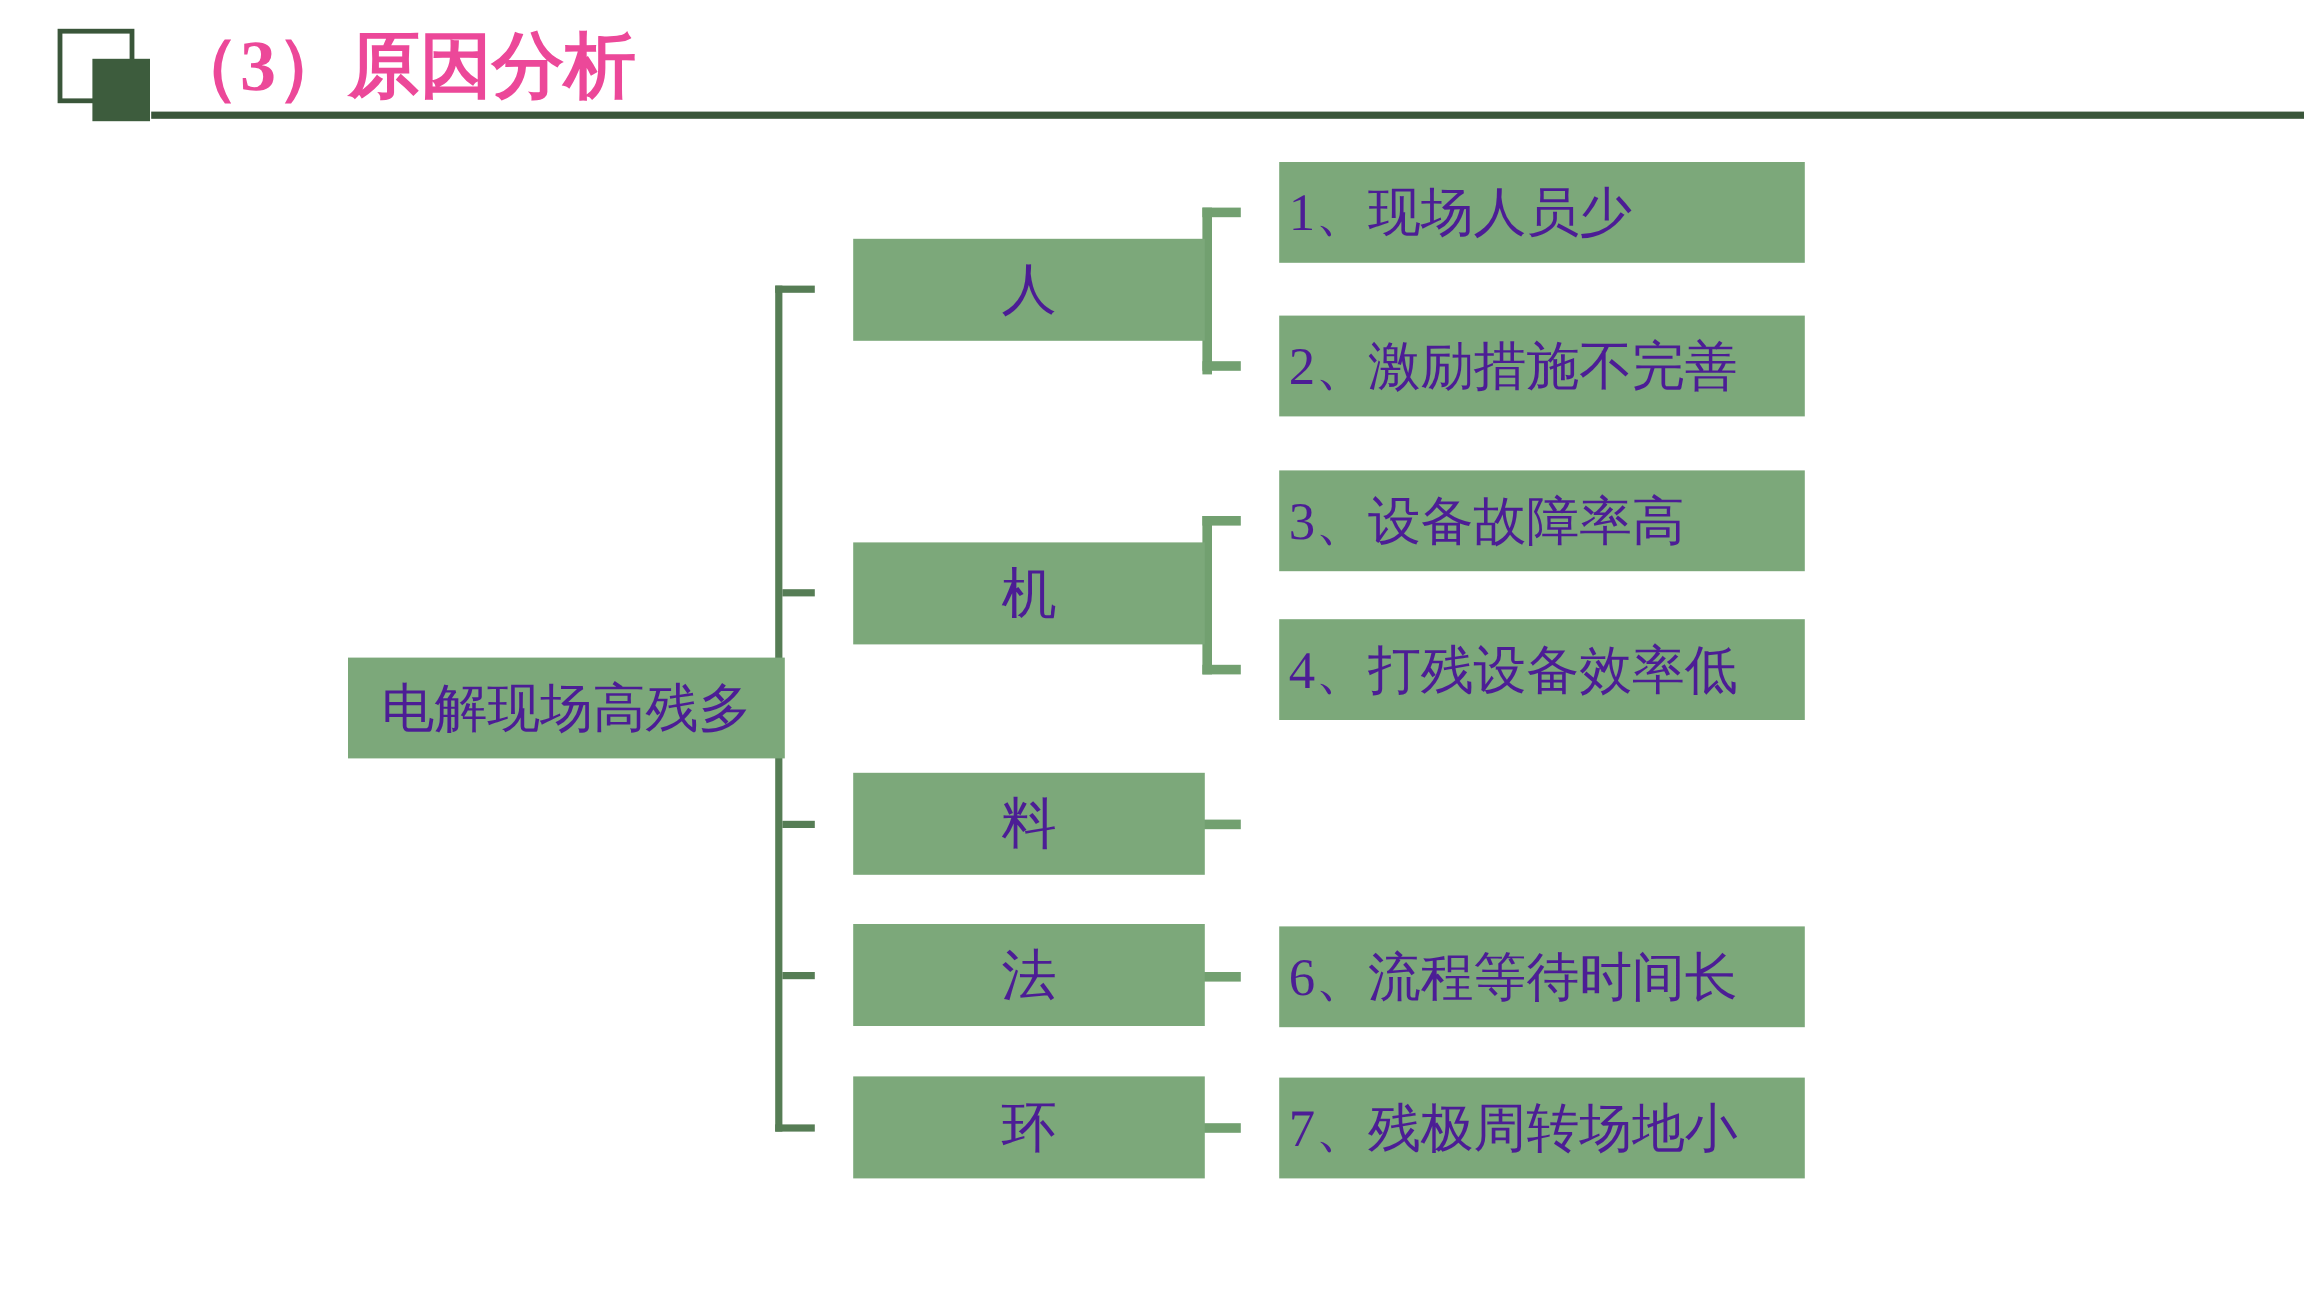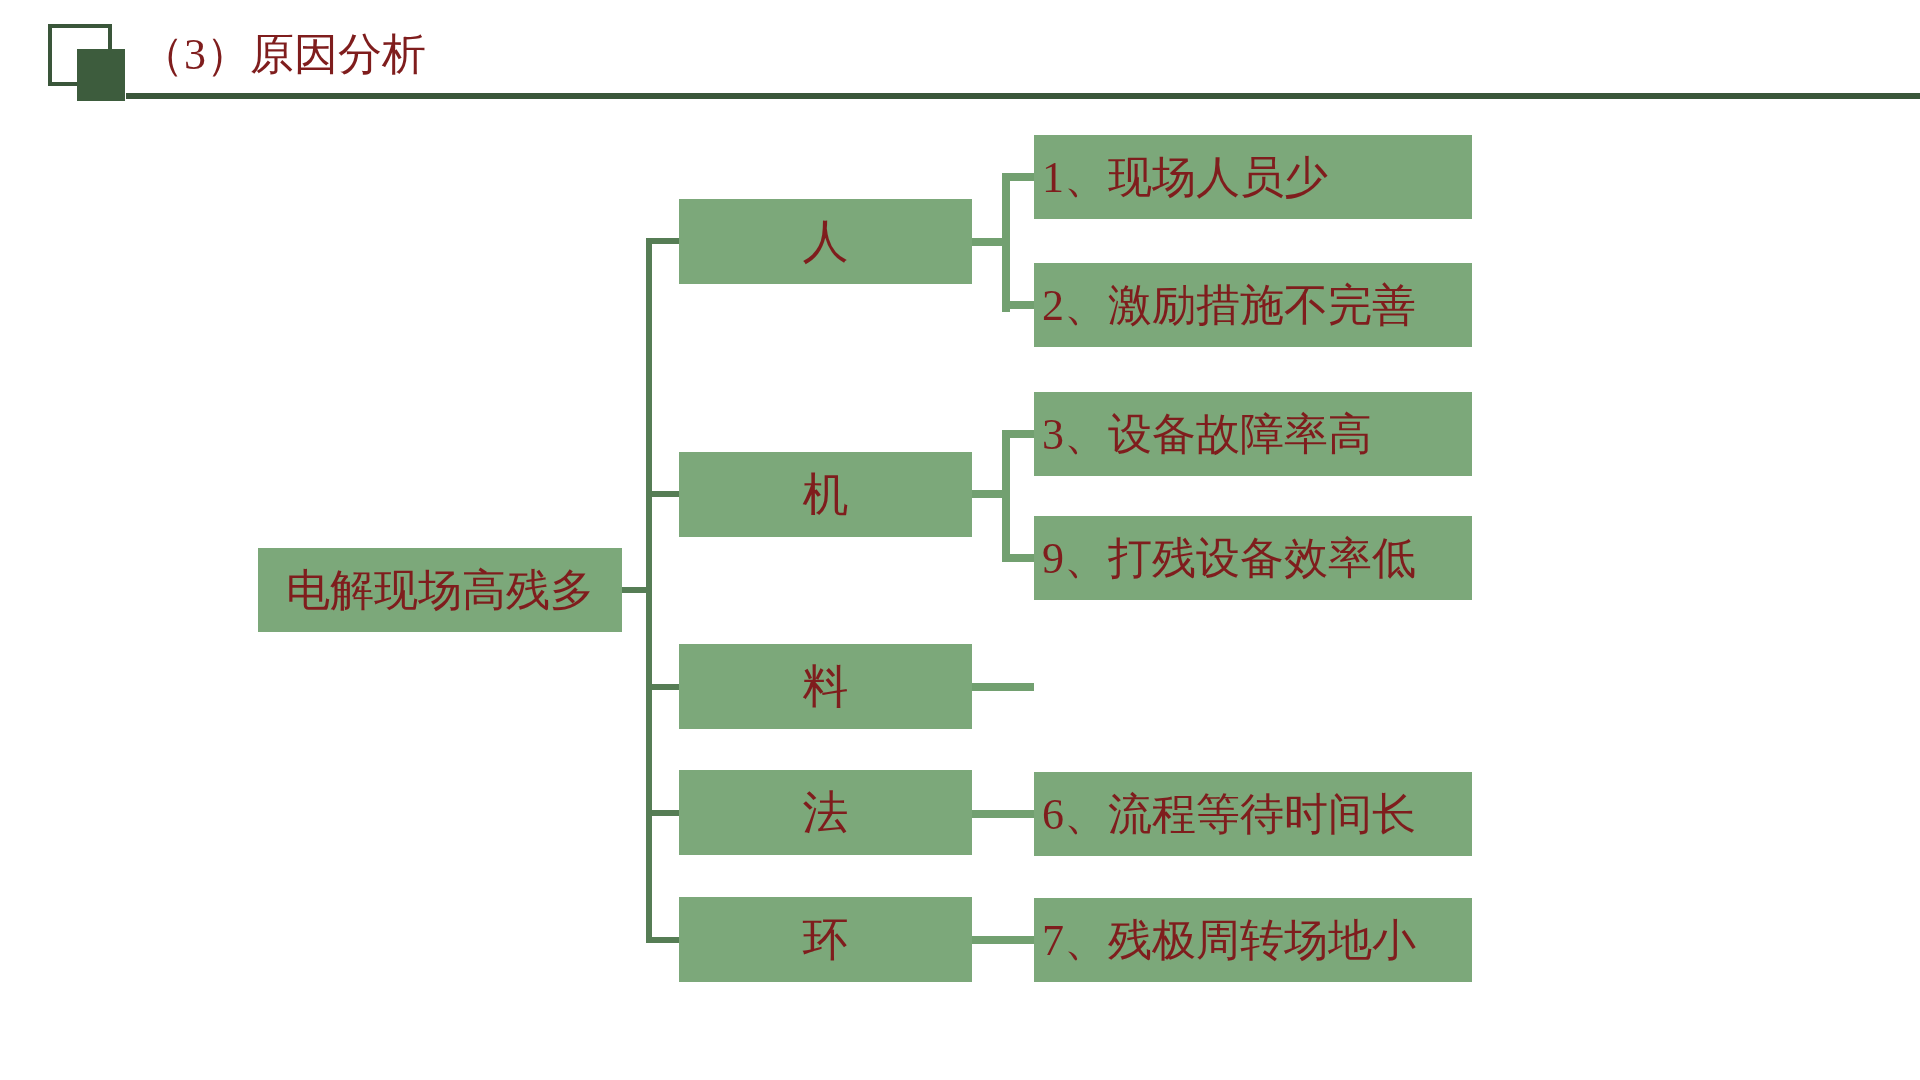--- a/index.html
+++ b/index.html
@@ -30,41 +30,42 @@
     position: absolute;
     left: 77px; top: 49px;
     width: 48px; height: 52px;
     background: #3D5C3D;
   }
   .page-title {
     position: absolute;
     left: 140px; top: 18px;
     height: 74px;
     line-height: 74px;
-    font-size: 44px;
-    font-weight: normal;
-    color: #7f1d1d;
+    font-size: 60px;
+    font-weight: bold;
+    color: #ec4899;
     white-space: nowrap;
   }
   .title-underline {
     position: absolute;
     left: 126px; top: 93px;
     width: 1794px; height: 6px;
     background: #3A563A;
   }
 
   
   .node {
     position: absolute;
     background: #7CA87A;
-    color: #7f1d1d;
+    color: #4c1d95;
     display: flex;
     align-items: center;
     box-sizing: border-box;
     white-space: nowrap;
+    margin-left: 32px;
   }
   .node.center { justify-content: center; }
   .root-node   { left: 258px; top: 548px; width: 364px; height: 84px; font-size: 44px; }
   .cat-node    { left: 679px; width: 293px; height: 85px; font-size: 46px; }
   .cat-0 { top: 199px; }
   .cat-1 { top: 452px; }
   .cat-2 { top: 644px; }
   .cat-3 { top: 770px; }
   .cat-4 { top: 897px; }
   .leaf-node   { left: 1034px; width: 438px; height: 84px; font-size: 44px; padding-left: 8px; }
@@ -117,17 +118,17 @@
 
   <div class="node center cat-node cat-0">人</div>
   <div class="node center cat-node cat-1">机</div>
   <div class="node center cat-node cat-2">料</div>
   <div class="node center cat-node cat-3">法</div>
   <div class="node center cat-node cat-4">环</div>
 
   <div class="node leaf-node leaf-0">1、现场人员少</div>
   <div class="node leaf-node leaf-1">2、激励措施不完善</div>
   <div class="node leaf-node leaf-2">3、设备故障率高</div>
-  <div class="node leaf-node leaf-3">9、打残设备效率低</div>
+  <div class="node leaf-node leaf-3">4、打残设备效率低</div>
   <div class="node leaf-node leaf-5">6、流程等待时间长</div>
   <div class="node leaf-node leaf-6">7、残极周转场地小</div>
 
 </div>
 
 </body></html>

